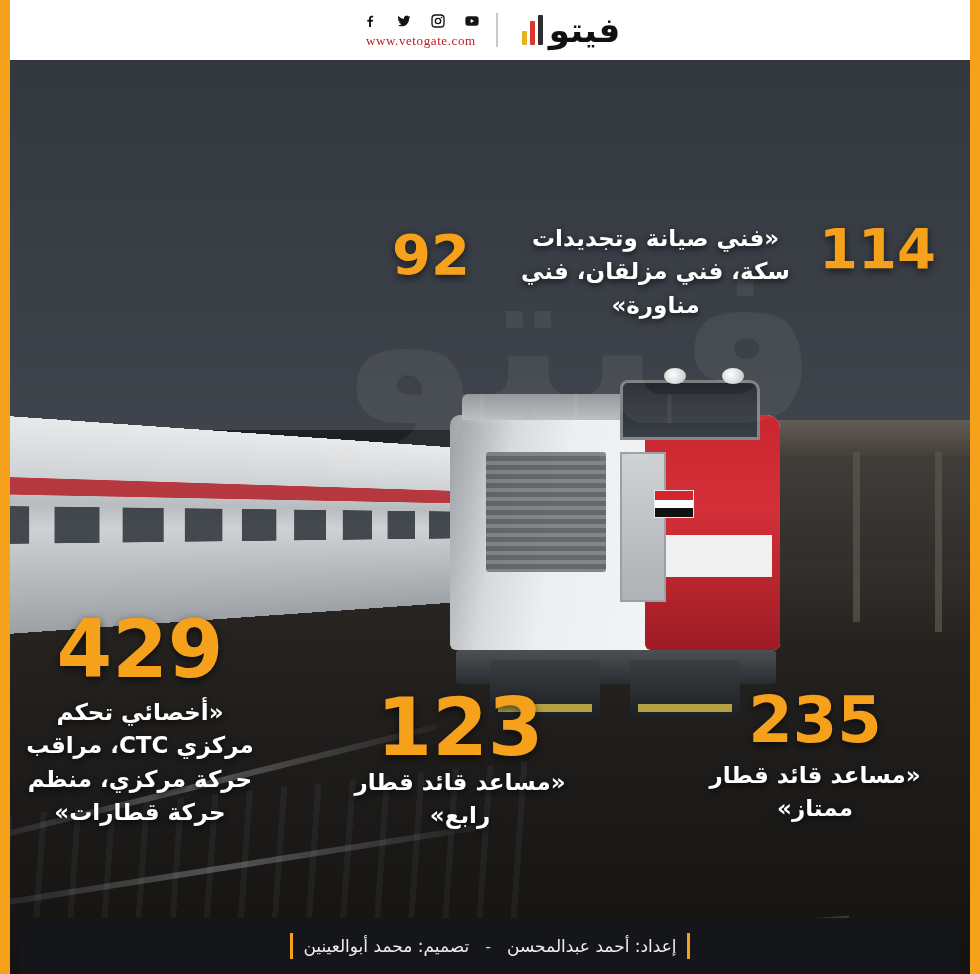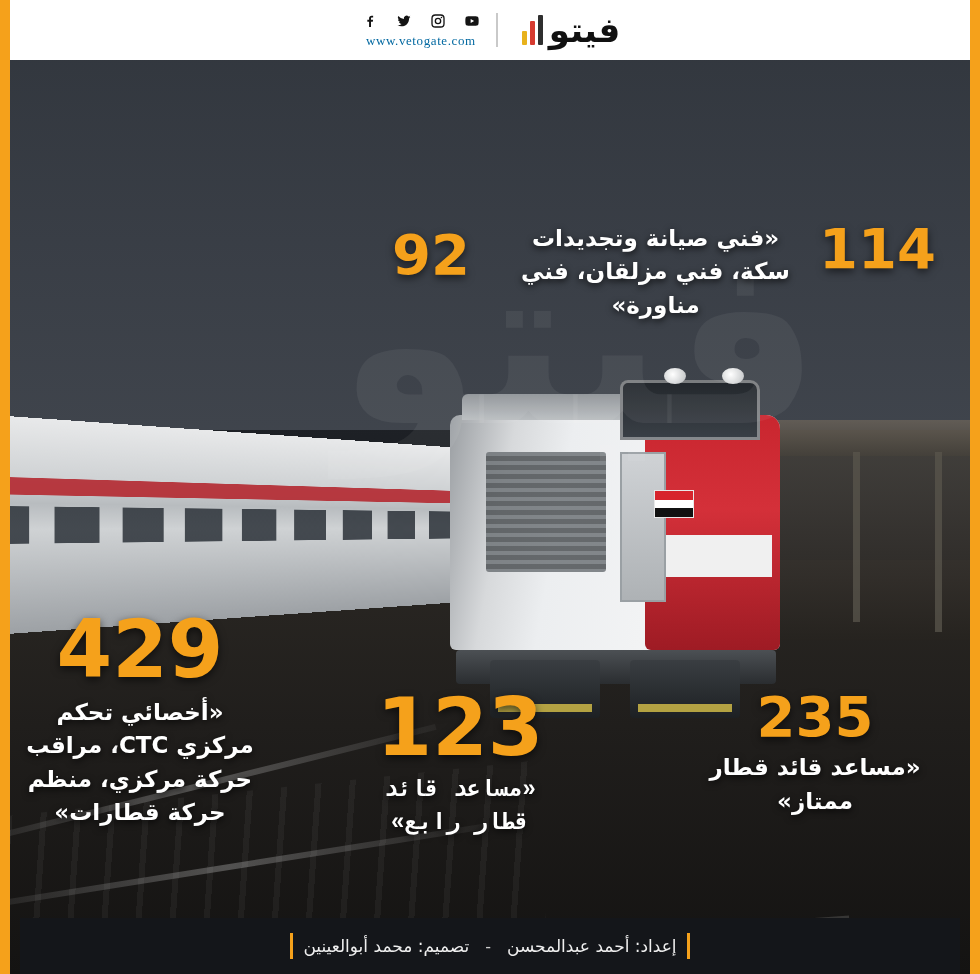--- a/index.html
+++ b/index.html
@@ -249,21 +249,21 @@
   .social .ic {
     width: 20px; height: 20px;
     display: inline-flex; align-items: center; justify-content: center;
     color: #141414;
   }
   .site-url {
     display: block;
     text-align: center;
     font-size: 13px;
     letter-spacing: .6px;
-    color: #0369a1;
+    color: #b91c1c;
     font-family: "Liberation Serif", serif;
   }
   .brand-block {
     display: flex;
     align-items: center;
     gap: 6px;
     padding-left: 10px;
   }
   .brand-bars {
     display: flex; align-items: flex-end; gap: 3px; height: 30px;
@@ -324,25 +324,25 @@
   .stat-92 .lbl { width: 270px; text-align: right; }
 
   
   .stat-429 { right: 710px; top: 612px; width: 240px; text-align: center; }
   .stat-429 .num { font-size: 80px; }
   .stat-429 .lbl { margin-top: 8px; }
 
   
   .stat-123 { right: 400px; top: 690px; width: 220px; text-align: center; }
   .stat-123 .num { font-size: 80px; }
-  .stat-123 .lbl { margin-top: 8px; font-family: Liberation Mono, monospace; }
+  .stat-123 .lbl { margin-top: 0; }
 
   
   .stat-235 { right: 40px; top: 690px; width: 230px; text-align: center; }
-  .stat-235 .num { font-size: 56px; }
+  .stat-235 .num { font-size: 64px; }
   .stat-235 .lbl { margin-top: 8px; }
 
   
   .footer {
     position: absolute;
     left: 10px; right: 10px; bottom: 0;
     height: 56px;
     background: #14161a;
     display: flex;
     align-items: center;

